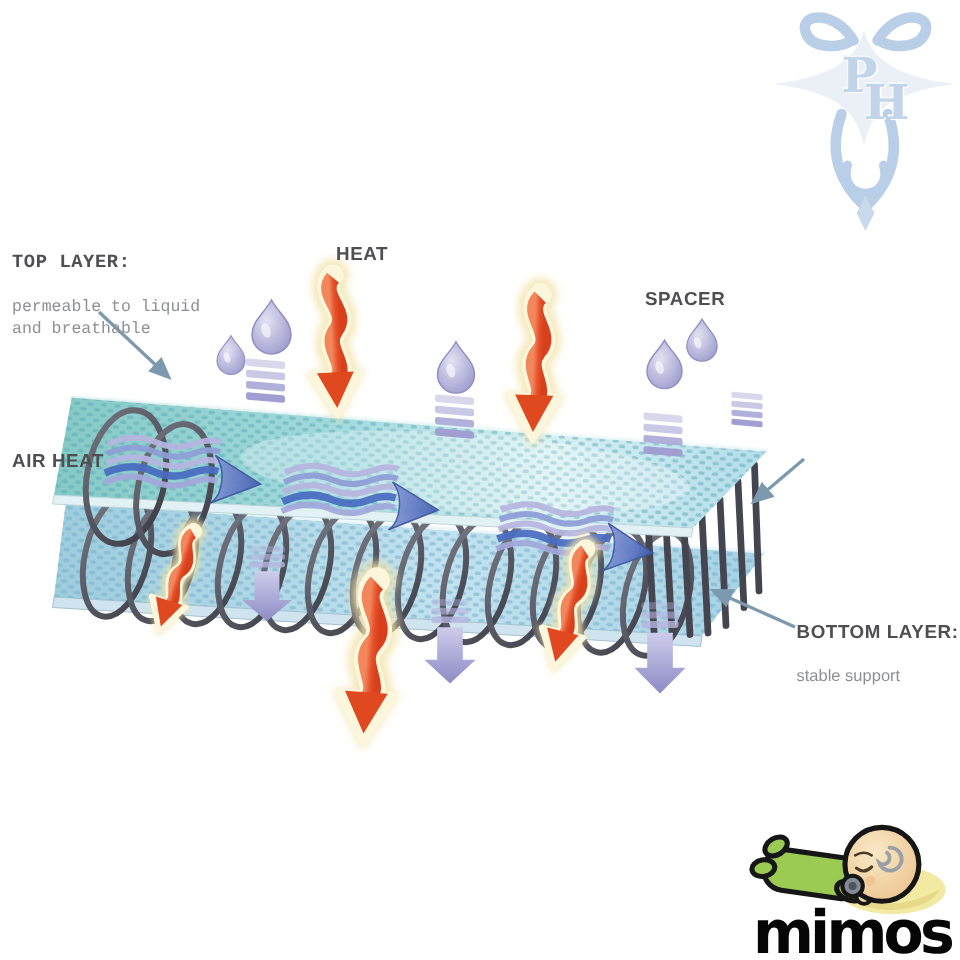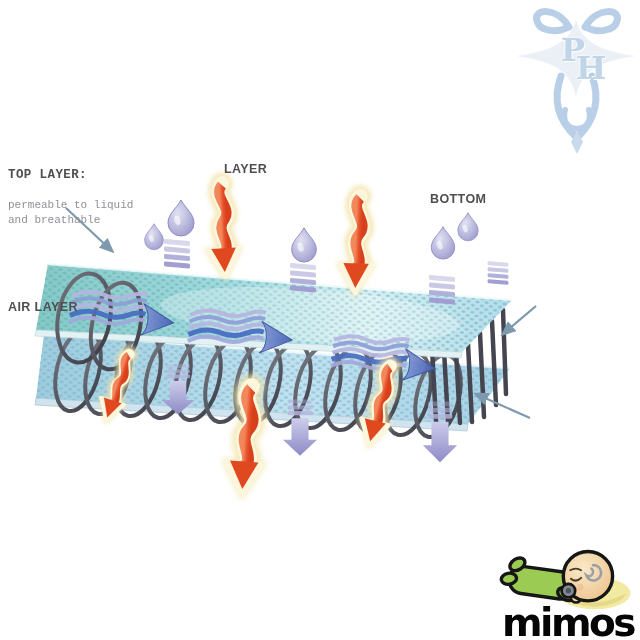--- a/index.html
+++ b/index.html
@@ -235,26 +235,30 @@
     <circle cx="84" cy="69" r="3.2" fill="#4e545e"></circle>
   </g>
 </svg>
 
   <div class="lbl" style="left:8px;top:168px;font-family:Liberation Mono, monospace;">
     <div class="lbl-title">TOP LAYER:</div>
     <div class="lbl-desc">permeable to liquid
 and breathable</div>
   </div>
 
-  <div class="lbl lbl-title" style="left:224px;top:162px;">LAYER</div>
-
-  <div class="lbl lbl-title" style="left:430px;top:192px;">BOTTOM</div>
-
-  <div class="lbl lbl-title" style="left:8px;top:300px;">AIR LAYER</div>
-
-
+  <div class="lbl lbl-title" style="left:224px;top:162px;">HEAT</div>
+
+  <div class="lbl lbl-title" style="left:430px;top:192px;">SPACER</div>
+
+  <div class="lbl lbl-title" style="left:8px;top:300px;">AIR HEAT</div>
+
+
+  <div class="lbl" style="left:531px;top:414px;width:108px;">
+    <div class="lbl-title">BOTTOM LAYER:</div>
+    <div class="lbl-desc">stable support</div>
+  </div>
 
   <span class="wm-letter" style="left:561px;top:34px;font-size:32px;">P</span>
   <span class="wm-letter" style="left:576px;top:52px;font-size:32px;">H</span>
 
   <div id="brand-word">mimos</div>
 
 </div>
 
 </body></html>

